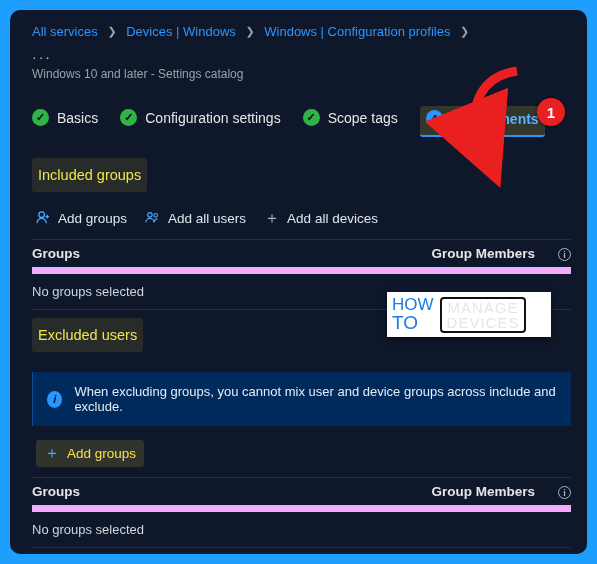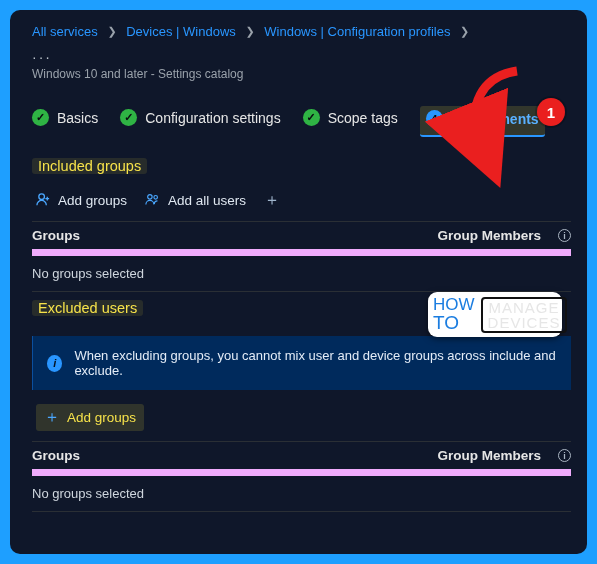--- a/index.html
+++ b/index.html
@@ -48,32 +48,32 @@
     color:#0a0d10; font-size:11px; font-weight:bold;
   }
   .step-num {
     width:17px; height:17px; border-radius:50%; background:#2996ff;
     display:inline-flex; align-items:center; justify-content:center;
     color:#0a0d10; font-size:11px; font-weight:bold;
   }
 
   .section-title {
     color:#f6e24a; font-size:14.5px; margin:8px 0 10px 0;
-    display:inline-block; padding:0 6px;
+    display:inline-block; padding:9px 6px;
     background: rgba(255,235,59,0.10); border-radius:3px;
   }
   .actions { display:flex; gap:18px; margin:6px 0 10px 4px; font-size:13.5px; }
   .action { display:flex; align-items:center; gap:7px; color:#dfe7f0; cursor:pointer; }
   .action.hl { background: rgba(255,235,59,0.14); padding:3px 8px; border-radius:3px; color:#f6e24a; }
   .icon-blue { color:#4aa7ff; font-size:15px; }
   .plus { font-size:16px; color:#9fb5cc; }
 
   .tbl-head { display:flex; justify-content:space-between; font-size:13.5px; font-weight:600;
               margin-top:6px; padding:6px 0; border-top:1px solid #2a2f35; border-bottom:7px solid #f0abfc; }
-  .tbl-head .r { display:flex; align-items:center; gap:17px; }
+  .tbl-head .r { display:flex; align-items:flex-end; gap:23px; }
   .info-dot { width:13px;height:13px;border:1.2px solid #aab5c2;border-radius:50%;
               display:inline-flex;align-items:center;justify-content:center;font-size:9px;color:#aab5c2; }
   .empty-row { font-size:13px; color:#cfd6de; padding:10px 0; border-bottom:1px solid #2a2f35; }
 
   .banner {
     background:#002a5c; border-left:1px solid #0b4f9e;
     margin:10px 0 14px 0; padding:12px 14px;
     display:flex; gap:12px; align-items:center; font-size:13px; color:#e3ecf7;
   }
   .banner .bicon {
@@ -85,22 +85,22 @@
   .arrow-wrap { position:absolute; right:30px; top:56px; width:95px; height:95px; pointer-events:none; }
   .arrow-wrap svg { overflow:visible; }
   .badge-1 {
     position:absolute; right:22px; top:88px; width:28px; height:28px; border-radius:50%;
     background:#ea1f1f; color:#fff; display:flex; align-items:center; justify-content:center;
     font-weight:700; font-size:15px; box-shadow:0 0 0 2px rgba(0,0,0,.2);
   }
 
   
   .watermark {
-    position:absolute; right:25px; top:282px; width:134px; height:45px;
-    background:#fff; border-radius:9px; display:flex; align-items:center; padding:3px 5px;
+    position:absolute; right:36px; top:282px; width:164px; height:45px;
+    background:#fff; border-radius:0; display:flex; align-items:center; padding:3px 5px;
     box-shadow:0 2px 6px rgba(0,0,0,.5);
   }
   .wm-left { font-family: Impact, Arial Black, sans-serif; line-height:.95; }
   .wm-left .h { color:#1b7de0; font-size:17px; display:block; }
   .wm-left .t { color:#1b7de0; font-size:19px; display:block; }
   .wm-right { margin-left:6px; border:2.5px solid #111; border-radius:4px; padding:1px 5px;
               font-family: Impact, Arial Black, sans-serif; line-height:1;text-align:center; }
   .wm-right .m { font-size:15px; letter-spacing:1px;}
   .wm-right .d { font-size:15px; letter-spacing:1px;}
 </style>
@@ -161,20 +161,21 @@
             <circle cx="5.5" cy="5" r="2.5" fill="none" stroke="#4aa7ff" stroke-width="1.3"></circle>
             <circle cx="12" cy="5.5" r="2" fill="none" stroke="#4aa7ff" stroke-width="1.3"></circle>
             <path d="M1 13.5c0-2.5 2-4.5 4.5-4.5S10 11 10 13.5" fill="none" stroke="#4aa7ff" stroke-width="1.3"></path>
             <path d="M10.5 13c0-2 1.5-3.5 3.5-3.5" fill="none" stroke="#4aa7ff" stroke-width="1.3"></path>
           </svg>
       </span>
       <span>Add all users</span>
     </div>
     <div class="action">
       <span class="plus">＋</span>
+      <span>Add all devices</span>
     </div>
   </div>
 
   <div class="tbl-head">
     <span>Groups</span>
     <span class="r">
       <span>Group Members</span>
       <span class="info-dot">i</span>
     </span>
   </div>

